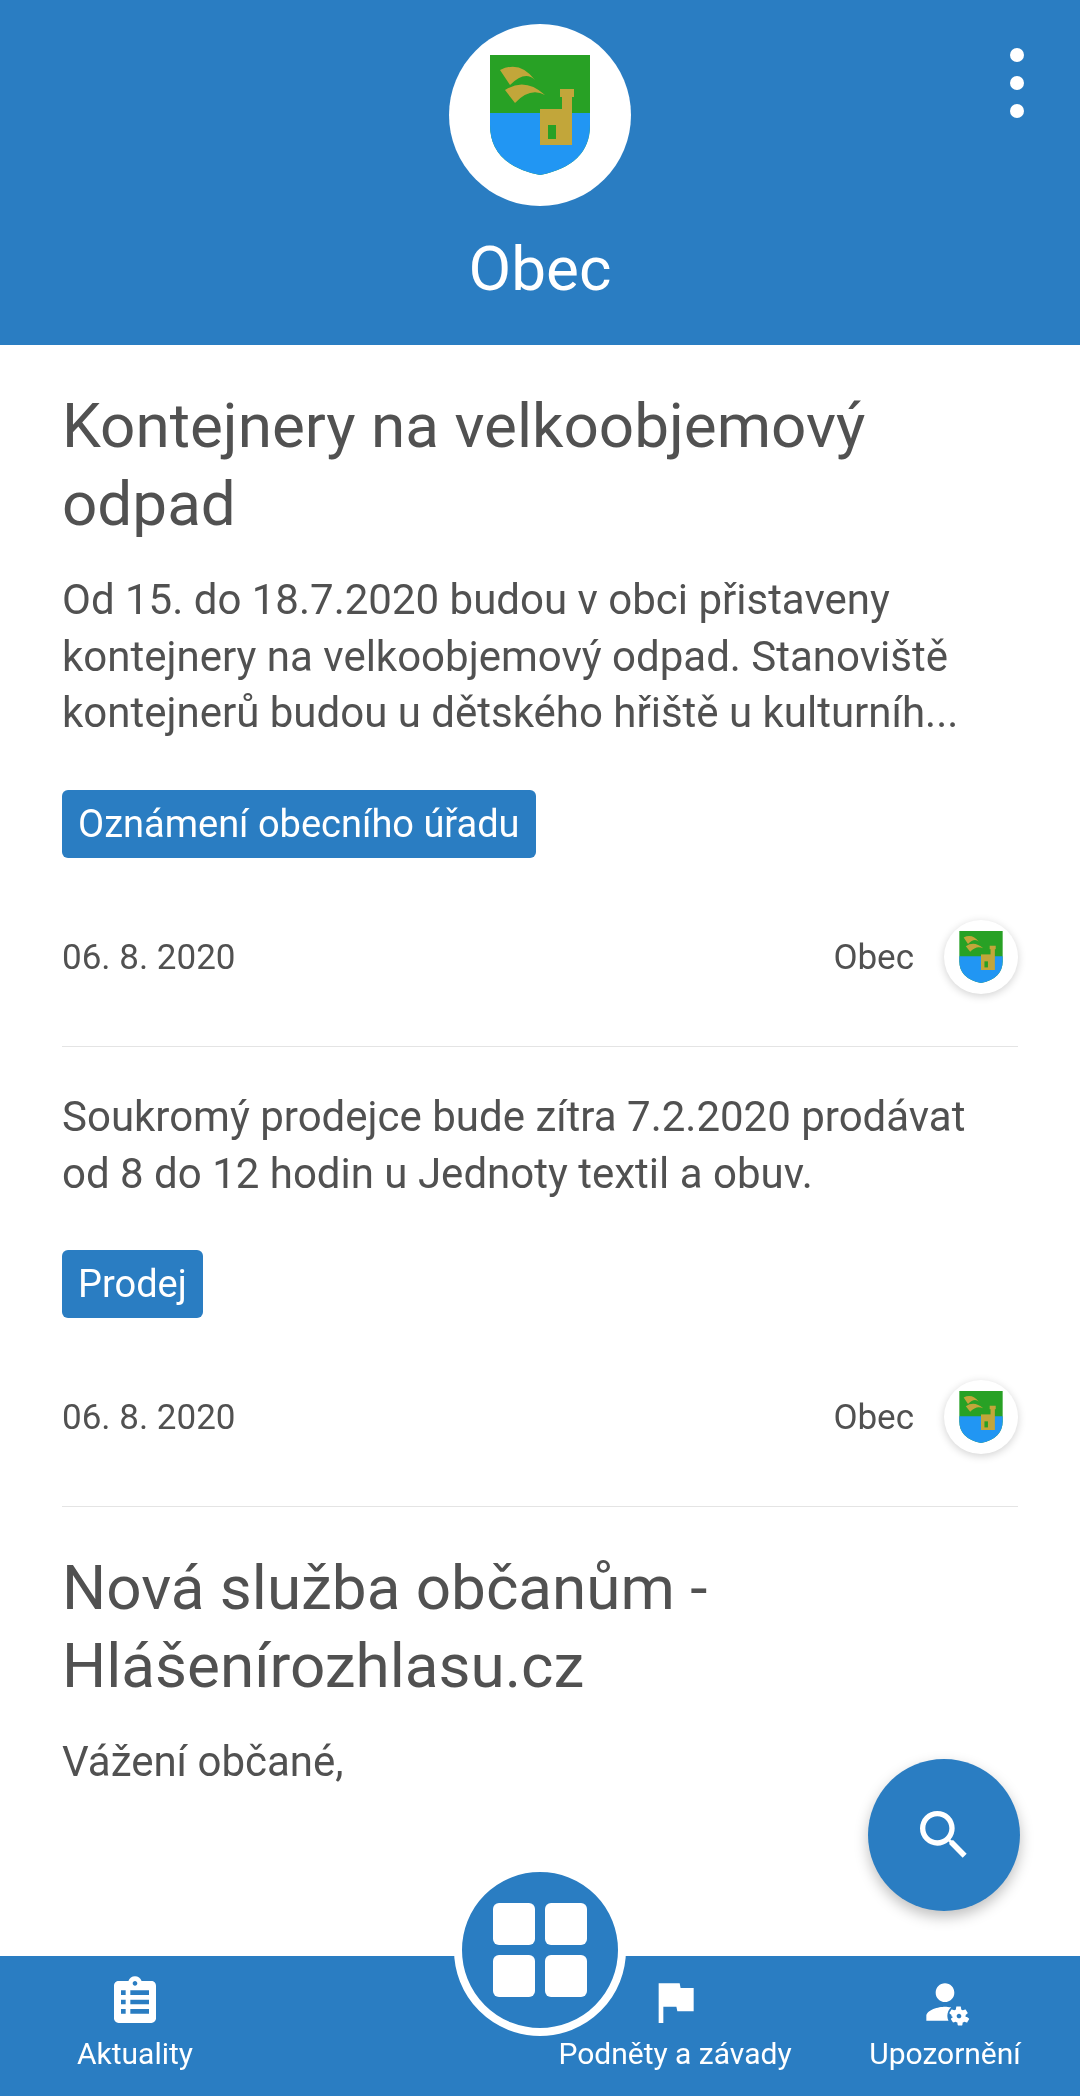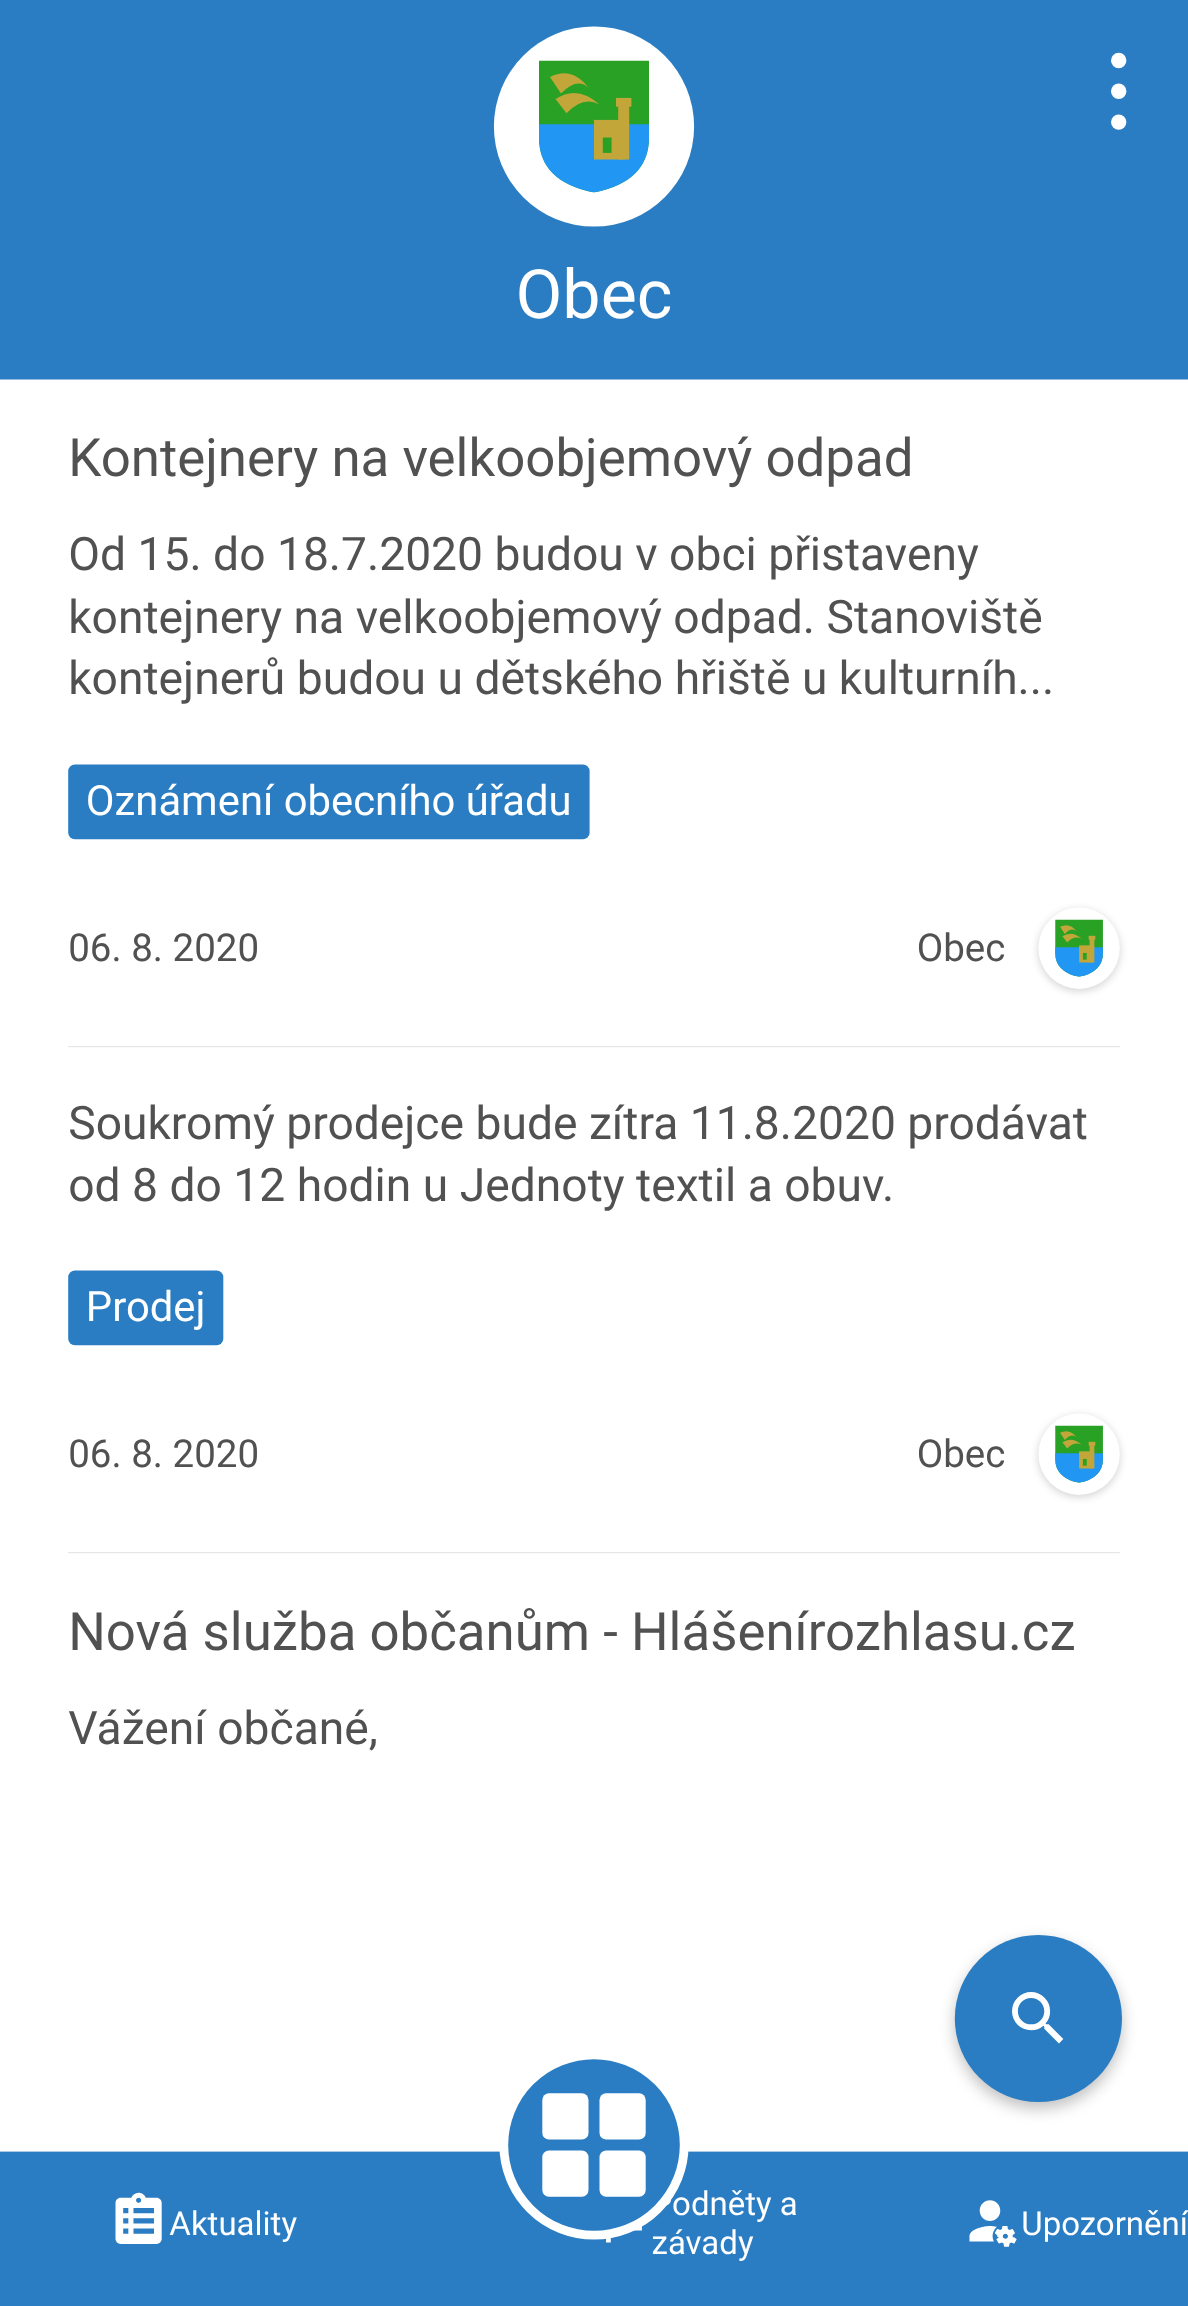--- a/index.html
+++ b/index.html
@@ -61,21 +61,21 @@
     background: #fff;
     padding: 0 62px;
   }
   .article {
     padding-top: 42px;
     padding-bottom: 52px;
     border-bottom: 1px solid #e4e4e4;
   }
   .article:last-of-type { border-bottom: none; }
   .article h2 {
-    font-size: 48px;
+    font-size: 62px;
     font-weight: 400;
     color: #515151;
     line-height: 1.25;
     margin-bottom: 30px;
   }
   .article p.excerpt {
     font-size: 42px;
     color: #515151;
     line-height: 1.35;
   }
@@ -135,20 +135,21 @@
     height: 140px;
     background: #2a7dc2;
     display: flex;
     align-items: center;
     justify-content: space-around;
     color: #fff;
   }
   .nav-item {
     flex: 1;
     display: flex;
+    flex-direction: column;
     align-items: center;
     justify-content: flex-end;
     font-size: 30px;
     cursor: pointer;
     padding-bottom: 8px;
   }
   .nav-item svg { width: 56px; height: 56px; fill: #fff; margin-bottom: 6px; }
   .center-fab {
     position: absolute;
     left: 50%;
@@ -226,21 +227,21 @@
         <div class="mini-crest">
           <svg viewBox="0 0 100 120">
               <use href="#crest-shape"></use>
             </svg>
         </div>
       </div>
     </div>
   </div>
 
   <div class="article">
-    <p class="excerpt">Soukromý prodejce bude zítra 11.8.2020 prodávat od 8 do 12 hodin u Jednoty textil a obuv.</p>
+    <p class="excerpt">Soukromý prodejce bude zítra 7.2.2020 prodávat od 8 do 12 hodin u Jednoty textil a obuv.</p>
     <div class="tags">
       <span class="tag">Prodej</span>
     </div>
     <div class="meta">
       <span>06. 8. 2020</span>
       <div class="right">
         <span>Obec</span>
         <div class="mini-crest">
           <svg viewBox="0 0 100 120">
               <use href="#crest-shape"></use>

